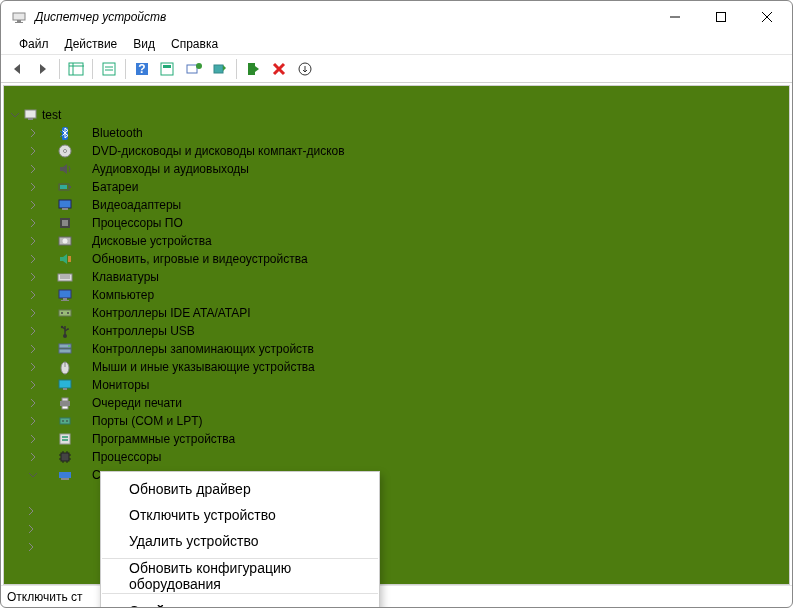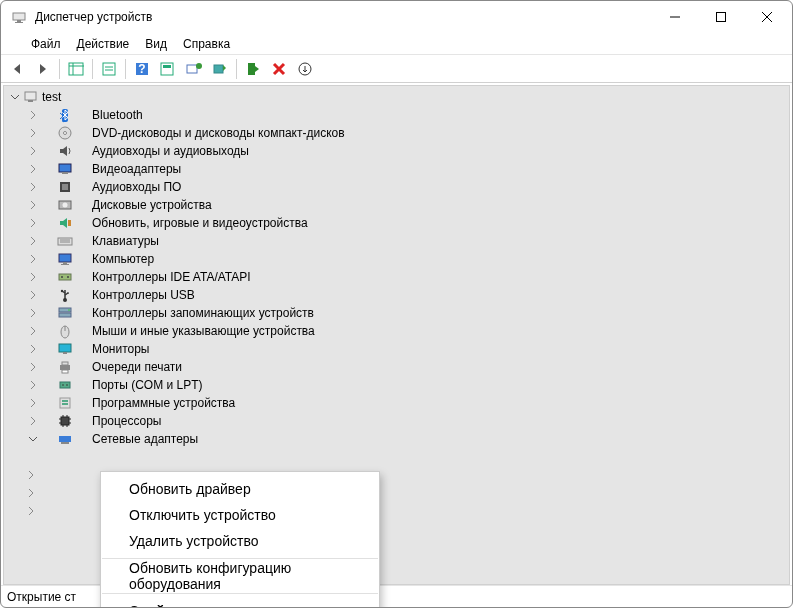--- a/index.html
+++ b/index.html
@@ -1,30 +1,30 @@
 <!DOCTYPE html>
 <html><head>
 <meta charset="utf-8">
 <style>
 * { margin: 0; padding: 0; box-sizing: border-box; font-family: "Segoe UI", Tahoma, sans-serif; font-size: 12px; }
 body { background: #fff; width: 793px; height: 608px; border: 1px solid #888; border-radius: 6px; overflow: hidden; position: relative; }
 
 .titlebar { height: 32px; display: flex; align-items: center; padding: 0 2px 0 10px; }
 .titlebar .app-icon { width: 16px; height: 16px; margin-right: 8px; }
-.titlebar .title { flex: 1; font-size: 12px; }
+.titlebar .title { flex: 1; font-size: 12px; font-style: italic; }
 .titlebar .wbtn { width: 46px; height: 32px; display: flex; align-items: center; justify-content: center; }
 
-.menubar { height: 22px; display: flex; align-items: center; padding: 0 22px; border-bottom: 1px solid #e5e5e5; }
+.menubar { height: 22px; display: flex; align-items: center; padding: 0 10px; border-bottom: 1px solid #e5e5e5; }
 .menubar .mitem { padding: 2px 8px; cursor: default; }
 
 .toolbar { height: 28px; display: flex; align-items: center; padding: 0 4px; border-bottom: 1px solid #d0d0d0; gap: 2px; }
 .toolbar .tbtn { width: 24px; height: 24px; display: flex; align-items: center; justify-content: center; cursor: default; }
 .toolbar .sep { width: 1px; height: 20px; background: #d0d0d0; margin: 0 2px; }
 
-.tree-wrap { position: absolute; top: 84px; bottom: 22px; left: 2px; right: 2px; border: 1px solid #d0d0d0; overflow-y: scroll; background: #e5e5e5; padding: 2px 0; }
+.tree-wrap { position: absolute; top: 84px; bottom: 22px; left: 2px; right: 2px; border: 1px solid #d0d0d0; overflow-y: scroll; background: #4d7c0f; padding: 20px 0; }
 .tree-row { height: 18px; display: flex; align-items: center; padding-left: 4px; white-space: nowrap; }
 .tree-row .twisty { width: 14px; height: 14px; display: flex; align-items: center; justify-content: center; cursor: default; color: #666; }
 .tree-row .icon-slot { width: 18px; height: 16px; display: flex; align-items: center; justify-content: center; margin-right: 2px; }
 .tree-row .label { cursor: default; }
 .indent-0 { padding-left: 4px; }
 .indent-1 { padding-left: 22px; gap: 16px; }
 .indent-2 { padding-left: 40px; }
 .cut-node { overflow: hidden; }
 
 .statusbar { position: absolute; bottom: 0; left: 0; right: 0; height: 22px; border-top: 1px solid #e5e5e5; display: flex; align-items: center; padding: 0 6px; font-size: 12px; }
@@ -207,39 +207,54 @@
         <span class="label">Аудиовходы и аудиовыходы</span>
       </div>
       <div class="tree-row indent-1">
         <span class="twisty">
           <svg width="10" height="10">
             <path d="M3 1 L7 5 L3 9" fill="none" stroke="#888"></path>
           </svg>
         </span>
         <span class="icon-slot">
           <svg width="16" height="16">
+            <rect x="2" y="5" width="10" height="6" fill="none" stroke="#555"></rect>
+            <rect x="12" y="7" width="2" height="2" fill="#555"></rect>
+            <rect x="3" y="6" width="7" height="4" fill="#3a9"></rect>
+          </svg>
+        </span>
+        <span class="label">Батареи</span>
+      </div>
+      <div class="tree-row indent-1">
+        <span class="twisty">
+          <svg width="10" height="10">
+            <path d="M3 1 L7 5 L3 9" fill="none" stroke="#888"></path>
+          </svg>
+        </span>
+        <span class="icon-slot">
+          <svg width="16" height="16">
             <rect x="2" y="3" width="12" height="8" fill="#3b7dd8" stroke="#225"></rect>
             <rect x="5" y="11" width="6" height="2" fill="#888"></rect>
           </svg>
         </span>
         <span class="label">Видеоадаптеры</span>
       </div>
       <div class="tree-row indent-1">
         <span class="twisty">
           <svg width="10" height="10">
             <path d="M3 1 L7 5 L3 9" fill="none" stroke="#888"></path>
           </svg>
         </span>
         <span class="icon-slot">
           <svg width="16" height="16">
             <rect x="3" y="3" width="10" height="10" fill="#444"></rect>
             <rect x="5" y="5" width="6" height="6" fill="#888"></rect>
           </svg>
         </span>
-        <span class="label">Аудиовходы ПО</span>
+        <span class="label">Процессоры ПО</span>
       </div>
       <div class="tree-row indent-1">
         <span class="twisty">
           <svg width="10" height="10">
             <path d="M3 1 L7 5 L3 9" fill="none" stroke="#888"></path>
           </svg>
         </span>
         <span class="icon-slot">
           <svg width="16" height="16">
             <rect x="2" y="4" width="12" height="8" fill="#bbb" stroke="#666"></rect>
@@ -502,14 +517,14 @@
   <div class="citem">Обновить драйвер</div>
   <div class="citem">Отключить устройство</div>
   <div class="citem">Удалить устройство</div>
   <div class="csep"></div>
   <div class="citem">Обновить конфигурацию оборудования</div>
   <div class="csep"></div>
   <div class="citem bold">Свойства</div>
 </div>
 
 <div class="statusbar">
-  <span>Открытие ст</span>
+  <span>Отключить ст</span>
 </div>
 
 </body></html>

